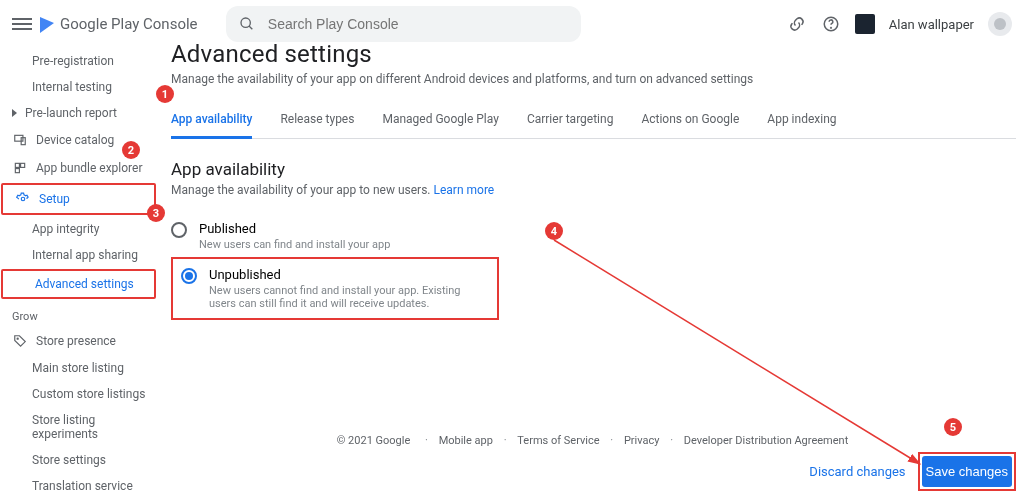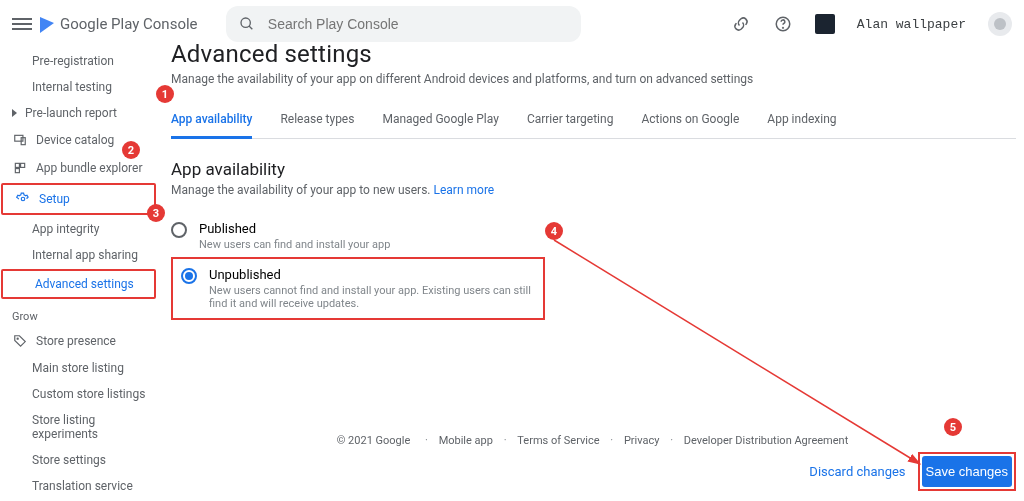--- a/index.html
+++ b/index.html
@@ -7,21 +7,21 @@
   body { width:1024px; height:501px; overflow:hidden; position:relative; font-size:13px; }
 
   
   .header { display:flex; align-items:center; height:48px; padding:0 12px; }
   .hamburger { width:20px; height:20px; display:flex; flex-direction:column; justify-content:center; gap:3px; margin-right:8px; cursor:pointer; }
   .hamburger span { height:2px; background:#5f6368; }
   .brand { display:flex; align-items:center; gap:6px; font-size:15px; color:#5f6368; }
   .brand-logo { width:0;height:0; border-top:8px solid transparent; border-bottom:8px solid transparent; border-left:14px solid #4285f4; transform: skewY(-8deg); }
   .searchbox { margin-left:28px; background:#f1f3f4; border-radius:12px; display:flex; align-items:center; height:36px; width:355px; color:#5f6368; padding:0 12px; gap:10px; }
   .searchbox input { border:none; background:transparent; outline:none; width:100%; font-size:14px; color:#5f6368; }
-  .header-right { margin-left:auto; display:flex; align-items:center; gap:22px;font-family:Liberation Mono, monospace; }
+  .header-right { margin-left:auto; display:flex; align-items:center; gap:14px; }
   .icon { width:20px; height:20px; display:inline-flex; align-items:center; justify-content:center; color:#5f6368; }
   .app-thumb { width:20px; height:20px; background:#1b2430; border-radius:2px; }
   .app-name { font-size:13px; color:#3c4043; }
   .avatar { width:24px;height:24px; border-radius:50%; background:#e8eaed; display:flex; align-items:center; justify-content:center; }
   .avatar-inner { width:12px;height:12px;border-radius:50%; background:#bdc1c6; }
 
   
   .sidebar { position:absolute; left:0; top:48px; bottom:0; width:160px; overflow:hidden; }
   .nav-item { display:flex; align-items:center; gap:8px; padding:6px 8px 6px 12px; font-size:12px; color:#5f6368; border-radius:0 20px 20px 0; cursor:pointer; min-height:26px; }
   .nav-item.top { font-size:12px; }
@@ -44,21 +44,21 @@
   .section-sub { font-size:12px; color:#5f6368; }
   .section-sub a { color:#1a73e8; text-decoration:none; }
 
   .radio-row { display:flex; gap:12px; align-items:flex-start; padding:6px 0; }
   .radio { width:16px;height:16px; border:2px solid #5f6368; border-radius:50%; margin-top:1px; flex-shrink:0; }
   .radio.checked { border-color:#1a73e8; display:flex; align-items:center; justify-content:center; }
   .radio.checked::after { content:''; width:8px;height:8px; background:#1a73e8; border-radius:50%; }
   .radio-label { font-size:13px; color:#000000; }
   .radio-desc { font-size:11px; color:#80868b; margin-top:2px; }
 
-  .unpub-box { border:2px solid #e53935; padding:6px 8px; width:374px; }
+  .unpub-box { border:2px solid #e53935; padding:6px 8px; width:328px; }
 
   
   .footer { position:absolute; left:165px; right:0; bottom:54px; text-align:center; font-size:11px; color:#5f6368; }
   .footer span { margin:0 4px; }
   .footer-links { display:inline; }
   .footer-links .sep::before { content:"· "; color:#80868b; }
 
   .action-bar { position:absolute; right:8px; bottom:10px; display:flex; align-items:center; gap:12px; }
   .discard { color:#1a73e8; font-size:13px; cursor:pointer; }
   .save-wrap { border:2px solid #e53935; padding:2px; }

